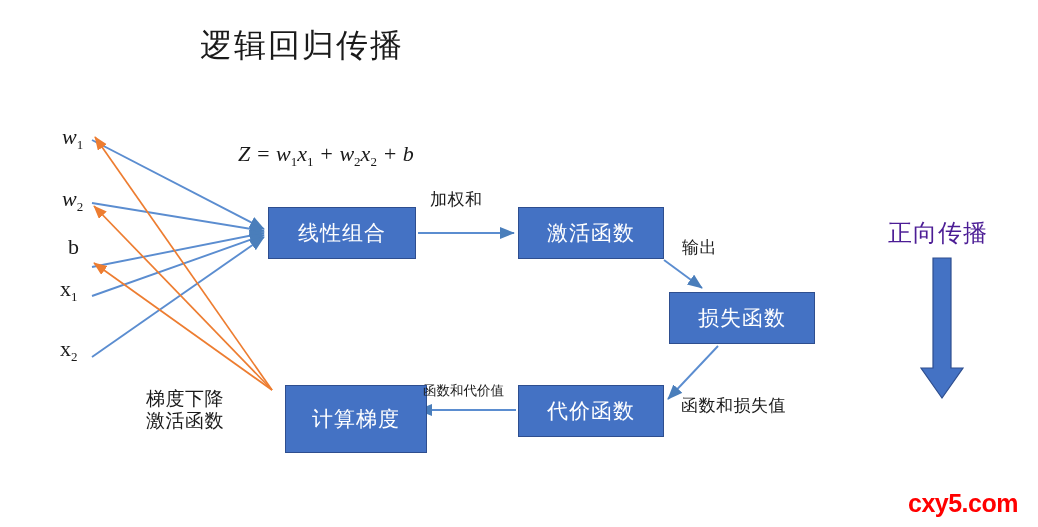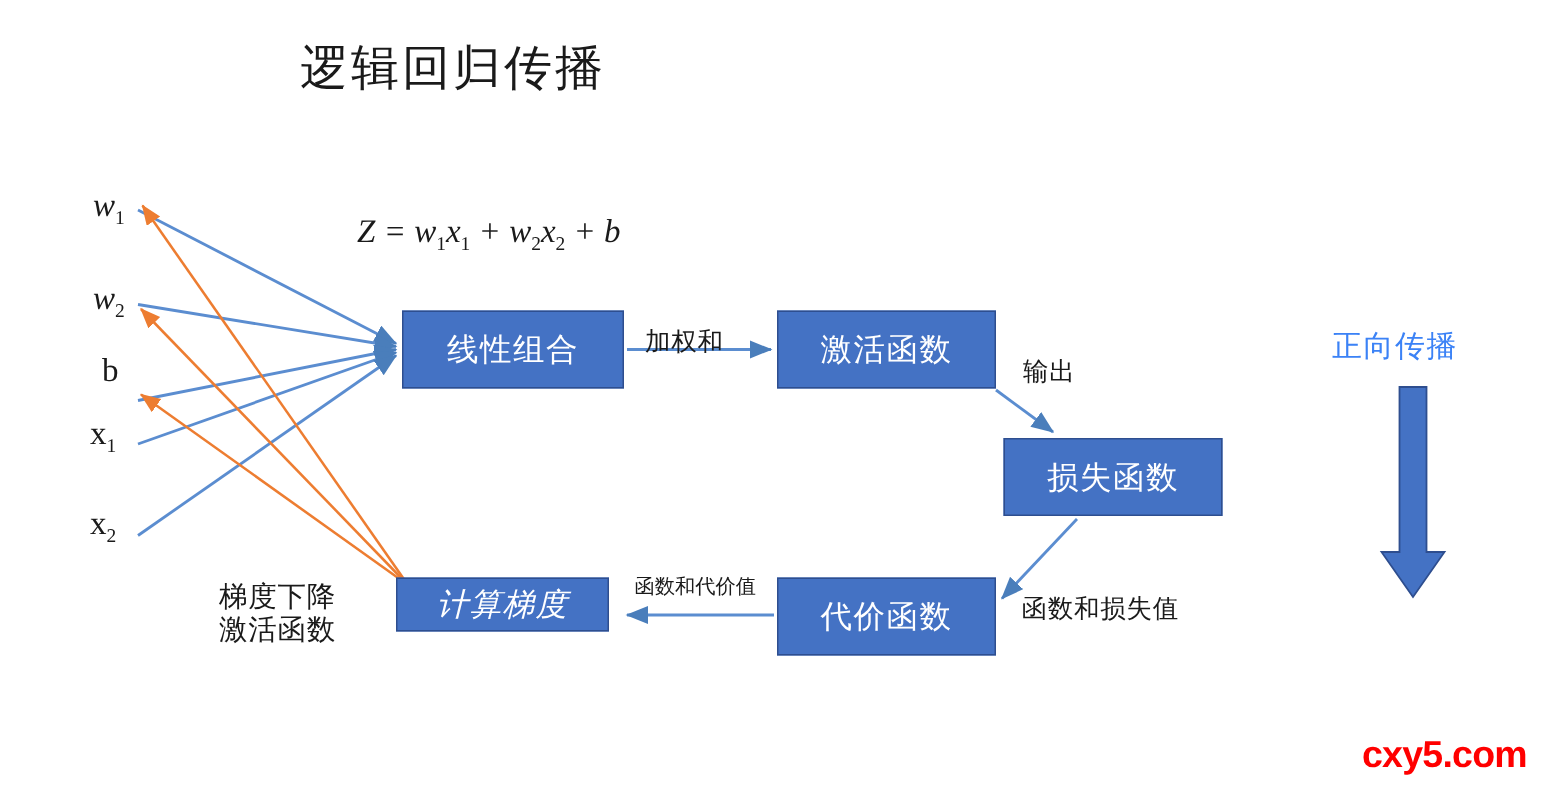--- a/index.html
+++ b/index.html
@@ -82,22 +82,22 @@
     font-size: 22px;
     color: #1a1a1a;
     white-space: nowrap;
   }
   #formula sub {
     font-size: 13px;
     font-style: normal;
   }
   .legend-text {
     position: absolute;
-    font-size: 20px;
-    color: #3b82f6;
+    font-size: 24px;
+    color: #4c1d95;
     white-space: nowrap;
     letter-spacing: 1px;
   }
   #legend-forward { left: 888px; top: 217px; }
   #legend-backward { left: 888px; top: 400px; }
   #gd-note {
     position: absolute;
     left: 146px;
     top: 388px;
     font-size: 19px;
@@ -180,25 +180,25 @@
     </div>
   <div class="node-box" style="left:518px; top:207px; width:146px; height:52px;">
       <span>激活函数</span>
     </div>
   <div class="node-box" style="left:669px; top:292px; width:146px; height:52px;">
       <span>损失函数</span>
     </div>
   <div class="node-box" style="left:518px; top:385px; width:146px; height:52px;">
       <span>代价函数</span>
     </div>
-  <div class="node-box" style="left:264px; top:385px; width:142px; height:36px;font-style:italic;">
+  <div class="node-box" style="left:285px; top:385px; width:142px; height:68px;">
       <span>计算梯度</span>
     </div>
 
-  <div class="edge-label" style="left:430px; top:216px;">加权和</div>
+  <div class="edge-label" style="left:430px; top:188px;">加权和</div>
   <div class="edge-label" style="left:682px; top:236px;">输出</div>
   <div class="edge-label" style="left:681px; top:394px;">函数和损失值</div>
   <div class="edge-label small" style="left:423px; top:382px;">函数和代价值</div>
 
   <div id="gd-note">
     <div>梯度下降</div>
     <div>激活函数</div>
   </div>
 
   <div class="legend-text" id="legend-forward">正向传播</div>

